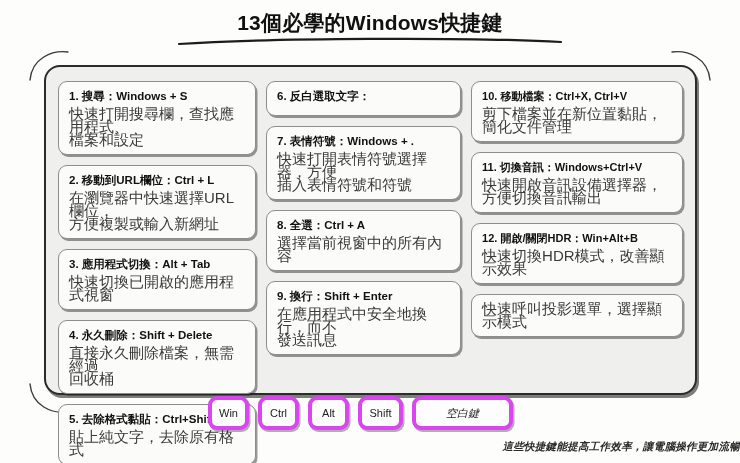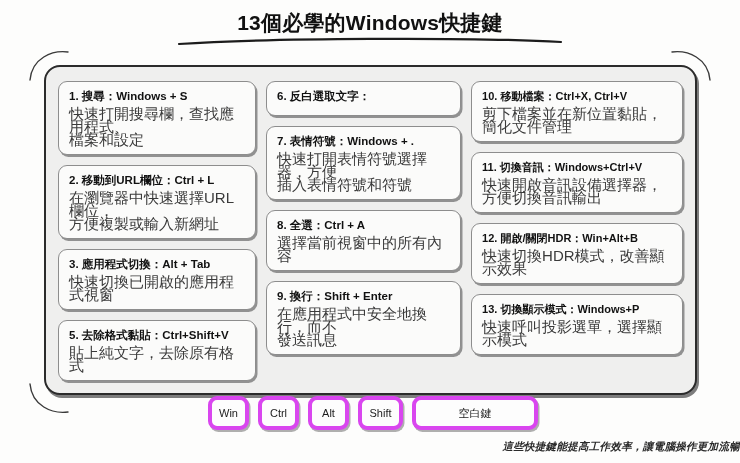--- a/index.html
+++ b/index.html
@@ -77,21 +77,21 @@
     border:4px solid #d946ef;
     border-radius:9px;
     height:34px;
     display:flex;align-items:center;justify-content:center;
     font-size:11px;color:#1c1c1c;
     box-sizing:border-box;
     box-shadow:1.5px 2px 0 rgba(30,30,30,.35);
   }
   .key-w-sm{width:41px;}
   .key-w-md{width:45px;}
-  .key-w-space{width:126px;}
+  .key-w-space{width:101px;font-style:italic;}
 
   
   #footer-note{
     position:absolute;left:0;top:440px;width:740px;text-align:right;
     font-size:10.5px;font-style:italic;font-weight:bold;color:#2a2a2a;
     letter-spacing:.3px;
   }
 </style>
 </head>
 <body>
@@ -124,20 +124,24 @@
       </div>
       <div class="card">
         <p class="card-title">2. 移動到URL欄位：Ctrl + L</p>
         <p class="card-desc">在瀏覽器中快速選擇URL欄位，<br>方便複製或輸入新網址</p>
       </div>
       <div class="card">
         <p class="card-title">3. 應用程式切換：Alt + Tab</p>
         <p class="card-desc">快速切換已開啟的應用程式視窗</p>
       </div>
       <div class="card">
+        <p class="card-title">4. 永久刪除：Shift + Delete</p>
+        <p class="card-desc">直接永久刪除檔案，無需經過<br>回收桶</p>
+      </div>
+      <div class="card">
         <p class="card-title">5. 去除格式黏貼：Ctrl+Shift+V</p>
         <p class="card-desc">貼上純文字，去除原有格式</p>
       </div>
     </div>
 
     <div class="column col-2">
       <div class="card">
         <p class="card-title">6. 反白選取文字：</p>
       </div>
       <div class="card">
@@ -161,21 +165,20 @@
       </div>
       <div class="card">
         <p class="card-title">11. 切換音訊：Windows+Ctrl+V</p>
         <p class="card-desc">快速開啟音訊設備選擇器，<br>方便切換音訊輸出</p>
       </div>
       <div class="card">
         <p class="card-title">12. 開啟/關閉HDR：Win+Alt+B</p>
         <p class="card-desc">快速切換HDR模式，改善顯示效果</p>
       </div>
       <div class="card">
-        <p class="card-title">13. 切換顯示模式：Windows+P</p>
         <p class="card-desc">快速呼叫投影選單，選擇顯示模式</p>
       </div>
     </div>
 
   </div>
 </div>
 
 <div id="key-row">
   <div class="key key-w-sm">Win</div>
   <div class="key key-w-sm">Ctrl</div>

